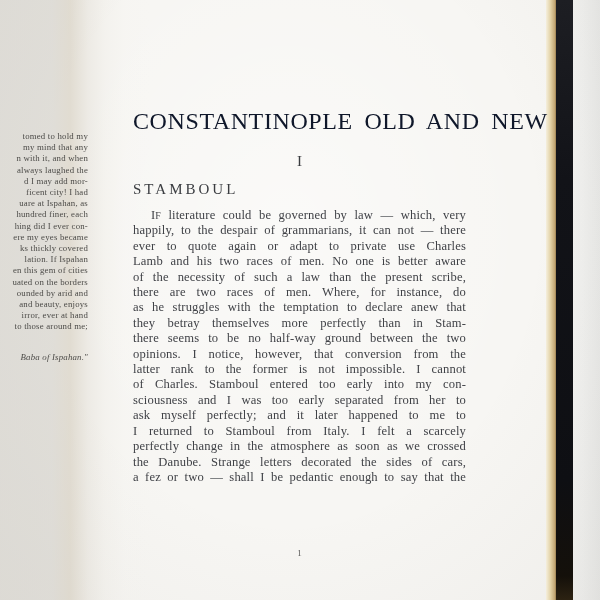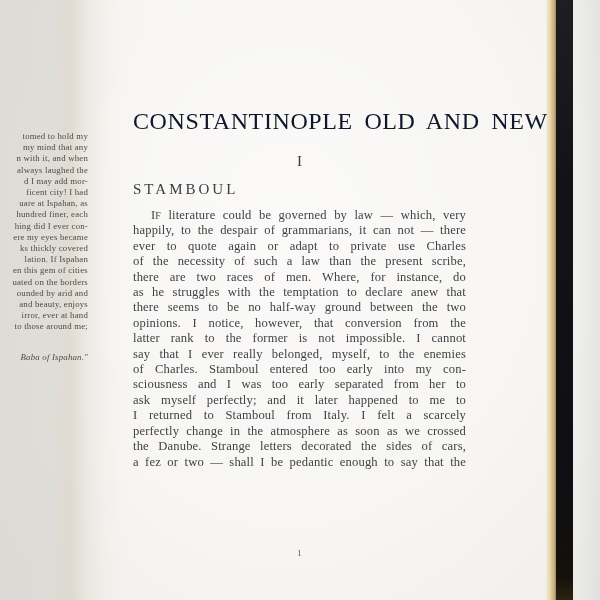--- a/index.html
+++ b/index.html
@@ -92,27 +92,28 @@
   </div>
 
   <div class="content">
     <div class="book-title">CONSTANTINOPLE OLD AND NEW</div>
     <div class="chapter-numeral">I</div>
     <div class="section-heading">STAMBOUL</div>
     <div class="body-lines">
         <div class="body-line indent">I<span class="sc">F</span> literature could be governed by law — which, very</div>
         <div class="body-line">happily, to the despair of grammarians, it can not — there</div>
         <div class="body-line">ever to quote again or adapt to private use Charles</div>
+        <div class="body-line">Lamb and his two races of men.  No one is better aware</div>
         <div class="body-line">of the necessity of such a law than the present scribe,</div>
         <div class="body-line">there are two races of men.  Where, for instance, do</div>
         <div class="body-line">as he struggles with the temptation to declare anew that</div>
+        <div class="body-line">they betray themselves more perfectly than in Stam-</div>
         <div class="body-line">there seems to be no half-way ground between the two</div>
         <div class="body-line">opinions.  I notice, however, that conversion from the</div>
         <div class="body-line">latter rank to the former is not impossible.  I cannot</div>
-        <div class="body-line">say that I ever really belonged, myself, to the enemies</div>
         <div class="body-line">of Charles.  Stamboul entered too early into my con-</div>
         <div class="body-line">sciousness and I was too early separated from her to</div>
         <div class="body-line">ask myself perfectly; and it later happened to me to</div>
         <div class="body-line">I returned to Stamboul from Italy.  I felt a scarcely</div>
         <div class="body-line">perfectly change in the atmosphere as soon as we crossed</div>
         <div class="body-line">the Danube.  Strange letters decorated the sides of cars,</div>
         <div class="body-line">a fez or two — shall I be pedantic enough to say that the</div>
       </div>
     <div class="page-number">1</div>
   </div>

